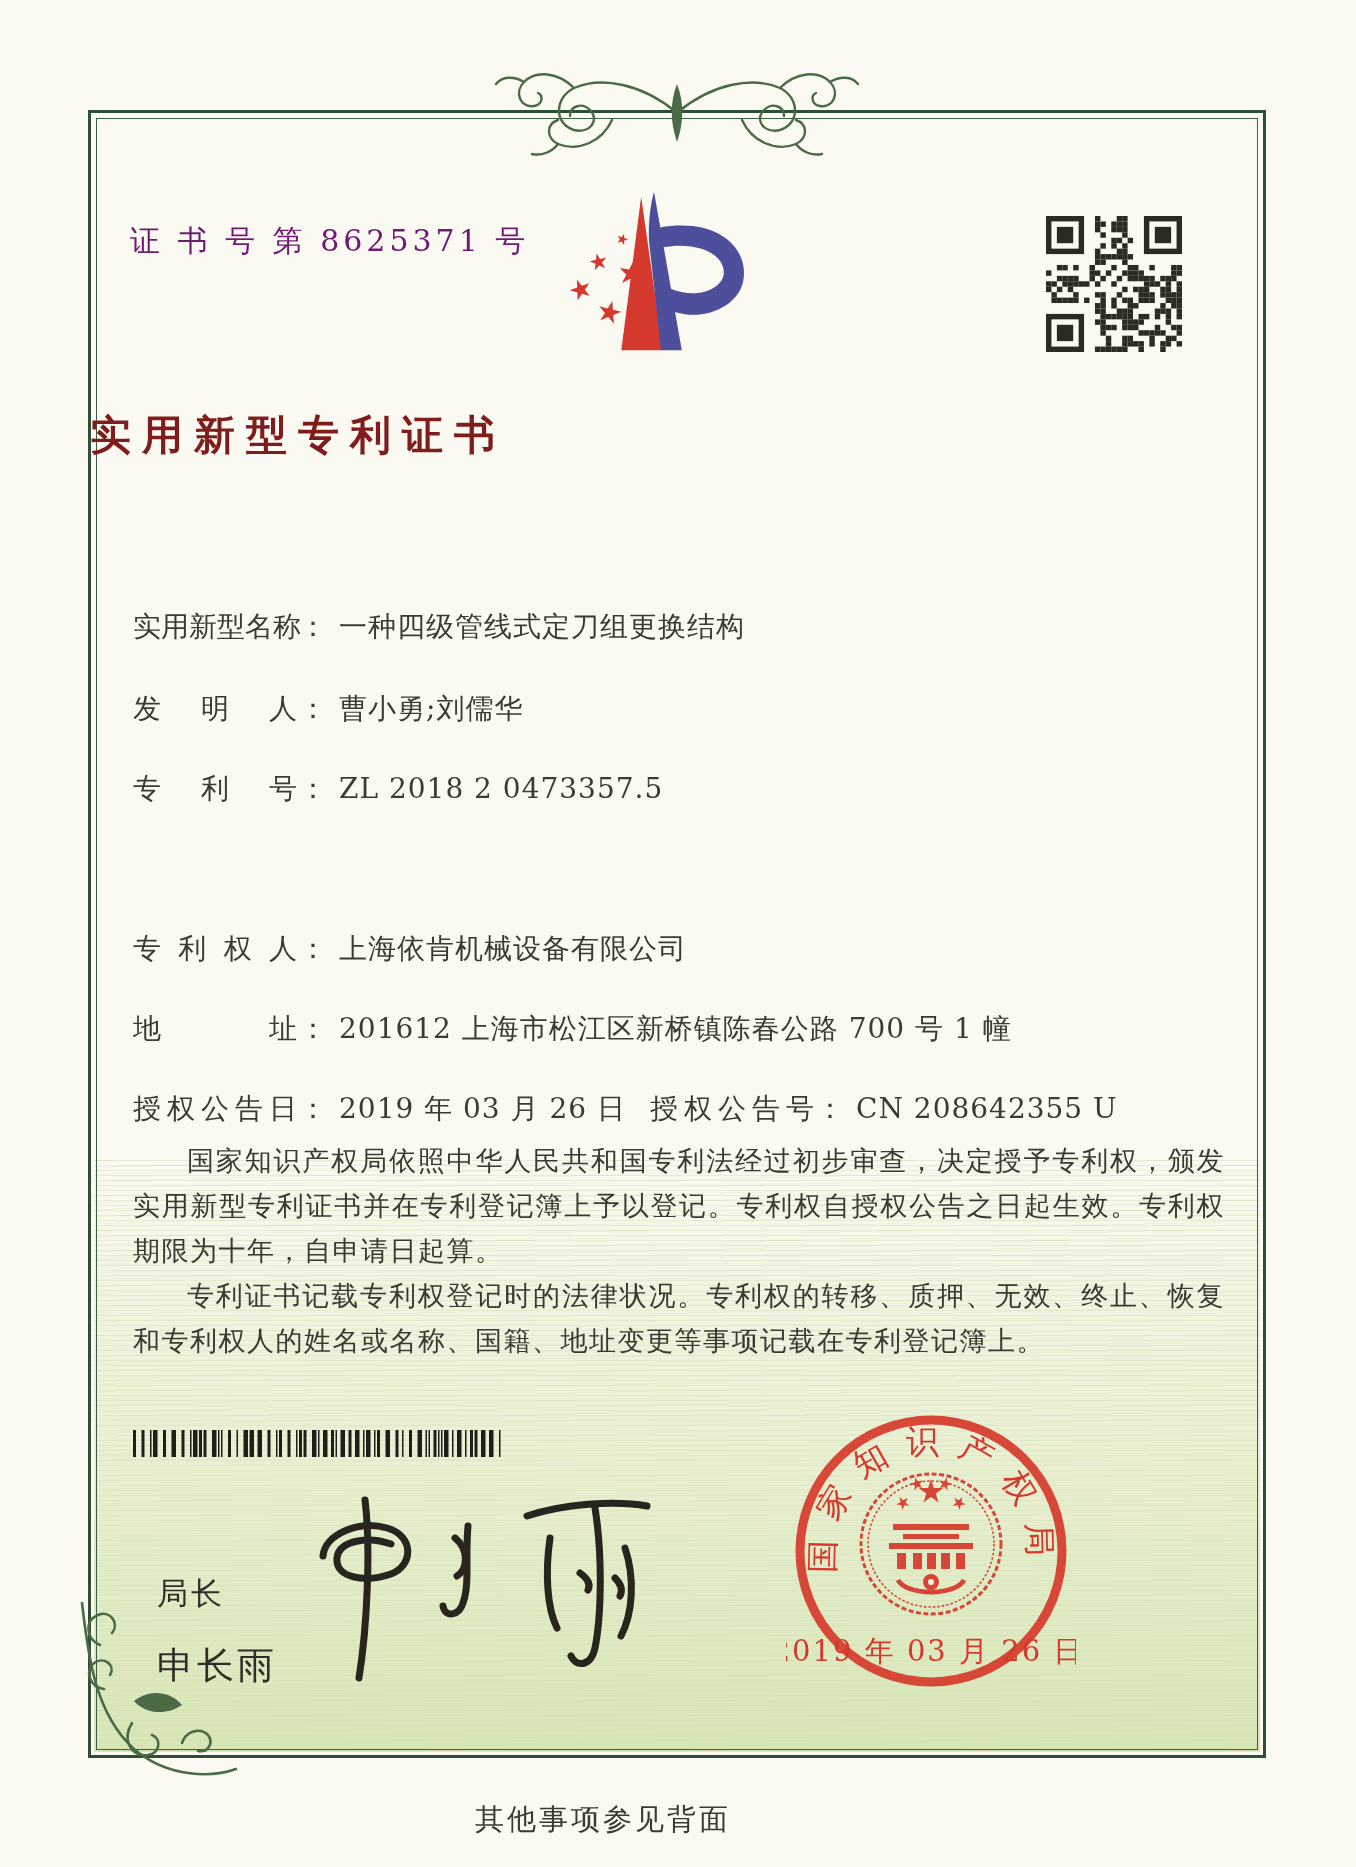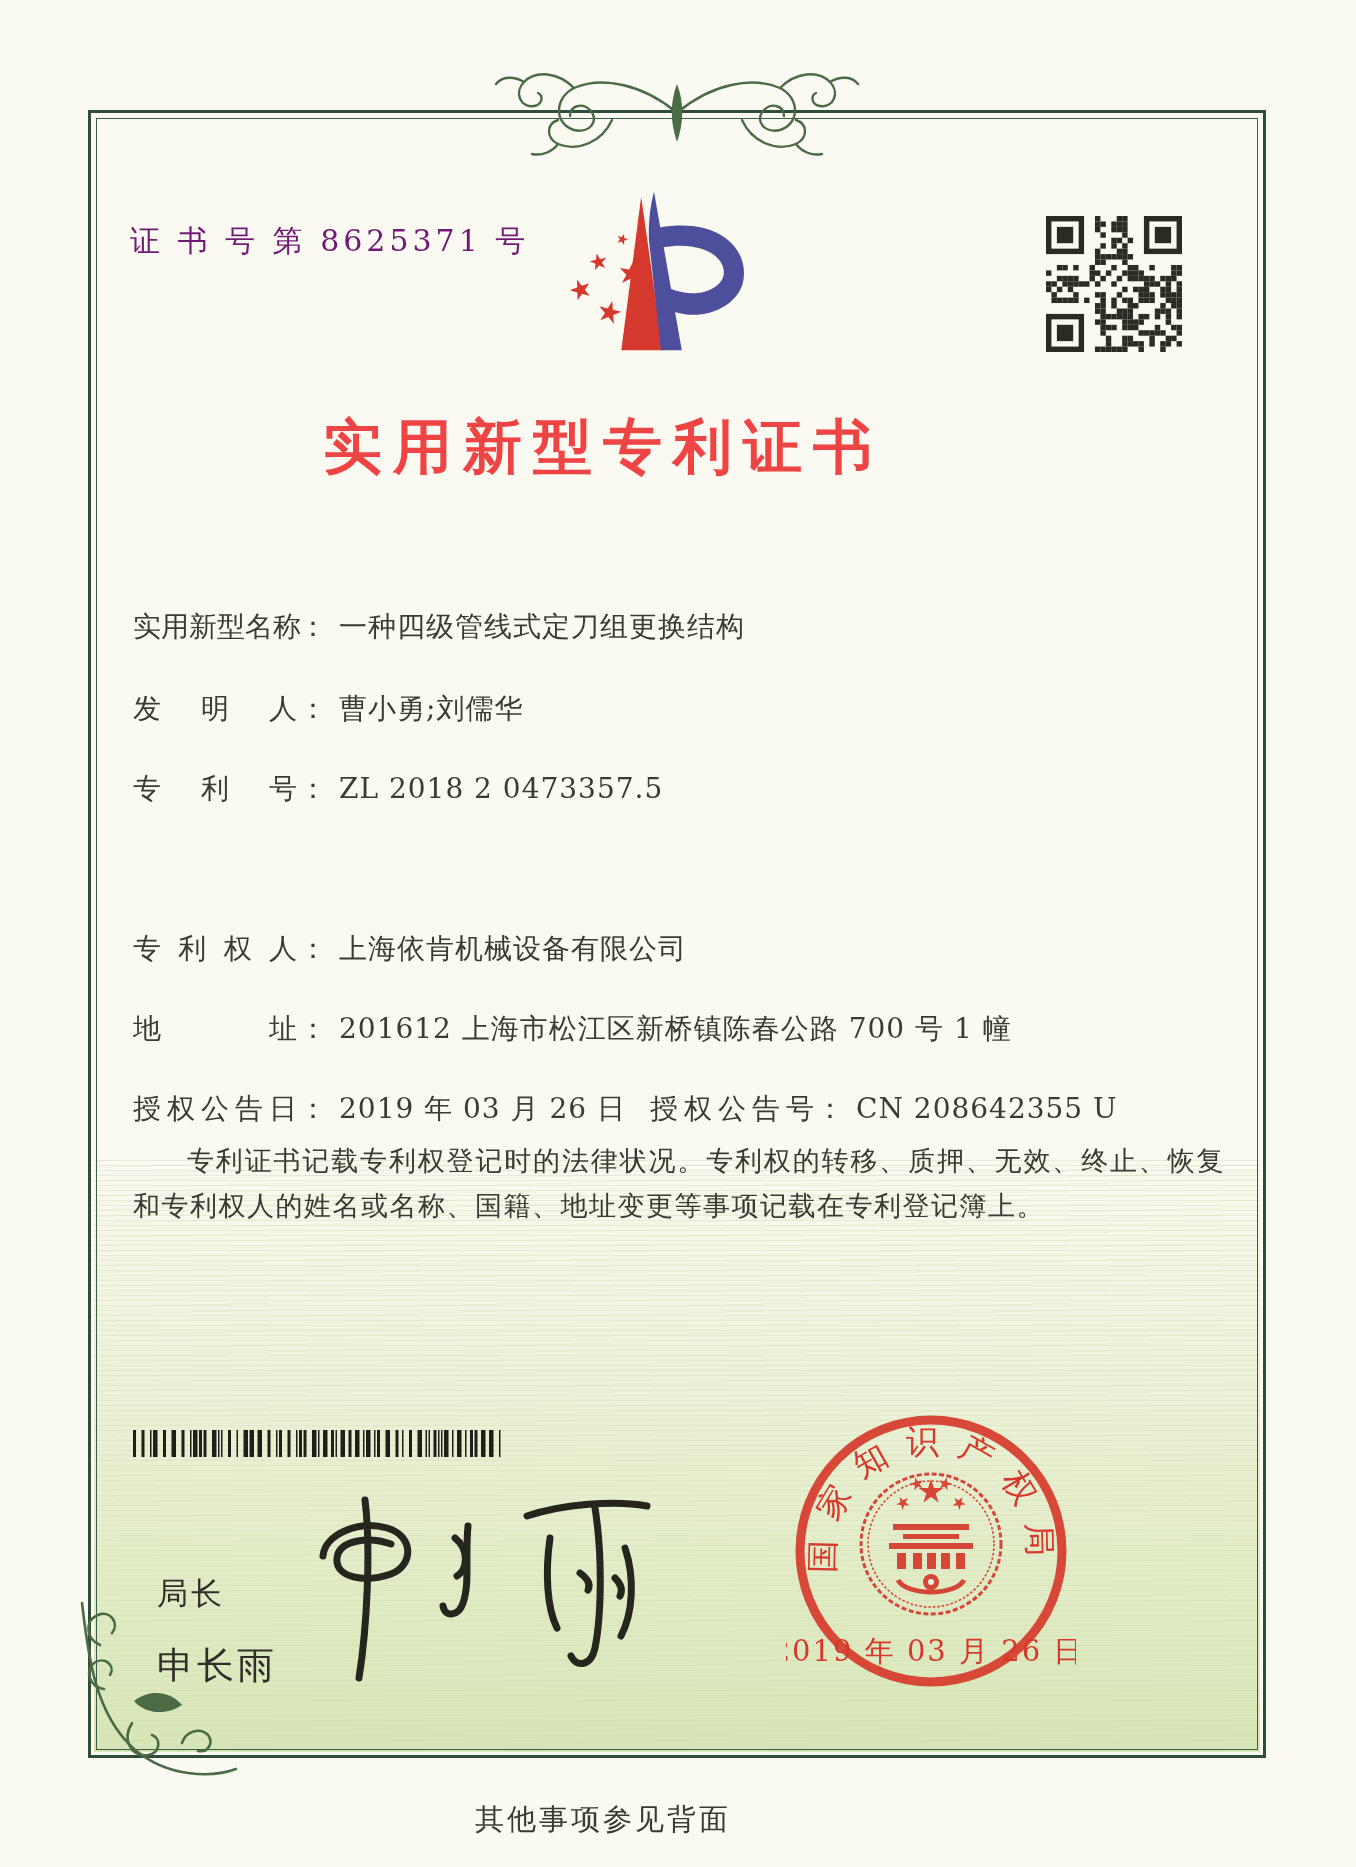--- a/index.html
+++ b/index.html
@@ -37,22 +37,22 @@
   
   .cert-no{
     position:absolute;left:130px;top:203px;
     font-size:30px;letter-spacing:4px;color:#701a75;z-index:2;margin-top:18px;
   }
   .logo{position:absolute;left:543px;top:188px;width:228px;height:172px;z-index:2;}
   .qr{position:absolute;left:1046px;top:216px;width:136px;height:136px;z-index:2;}
 
   .title{
     position:absolute;left:90px;top:408px;width:1026px;
-    text-align:center;font-size:59px;font-weight:700;letter-spacing:11px;
-    color:#ef4444;z-index:2;
+    text-align:left;font-size:41px;font-weight:700;letter-spacing:11px;
+    color:#7f1d1d;z-index:2;
   }
 
   
   .row{position:absolute;left:133px;font-size:28px;color:#3c3b33;z-index:2;white-space:nowrap;}
   .lbl{display:inline-block;width:164px;text-align:justify;text-align-last:justify;text-justify:inter-character;vertical-align:top;}
   .colon{margin-left:2px;}
   .val{margin-left:12px;letter-spacing:1px;}
   .pair2{position:absolute;left:517px;top:0;}
 
   
@@ -349,20 +349,21 @@
   </div>
 
   <div class="row" style="top:1090px">
     <span class="lbl">授权公告日</span><span class="colon">：</span><span class="val">2019 年 03 月 26 日</span>
     <span class="pair2">
       <span class="lbl">授权公告号</span><span class="colon">：</span><span class="val">CN 208642355 U</span>
     </span>
   </div>
 
   <div class="paras">
+    <p>国家知识产权局依照中华人民共和国专利法经过初步审查，决定授予专利权，颁发实用新型专利证书并在专利登记簿上予以登记。专利权自授权公告之日起生效。专利权期限为十年，自申请日起算。</p>
     <p>专利证书记载专利权登记时的法律状况。专利权的转移、质押、无效、终止、恢复和专利权人的姓名或名称、国籍、地址变更等事项记载在专利登记簿上。</p>
   </div>
 
   <svg class="barcode" id="barcode-svg" viewBox="0 0 368 27" preserveAspectRatio="none">
       <rect x="0" y="0" width="3" height="27" fill="#1f1f1a"></rect>
       <rect x="8.5" y="0" width="3" height="27" fill="#1f1f1a"></rect>
       <rect x="17" y="0" width="1.5" height="27" fill="#1f1f1a"></rect>
       <rect x="20" y="0" width="4.5" height="27" fill="#1f1f1a"></rect>
       <rect x="30" y="0" width="3" height="27" fill="#1f1f1a"></rect>
       <rect x="38.5" y="0" width="4.5" height="27" fill="#1f1f1a"></rect>

